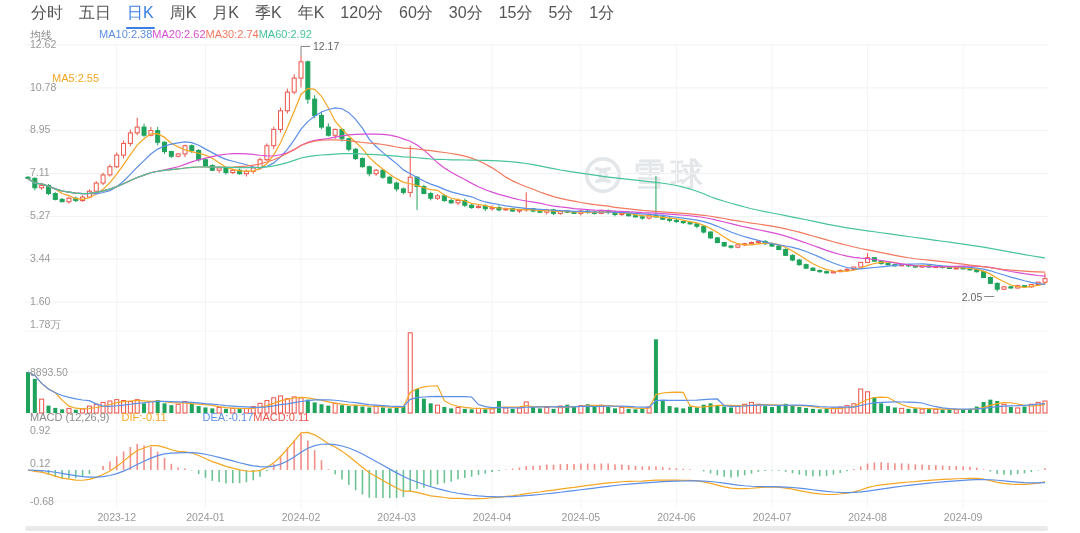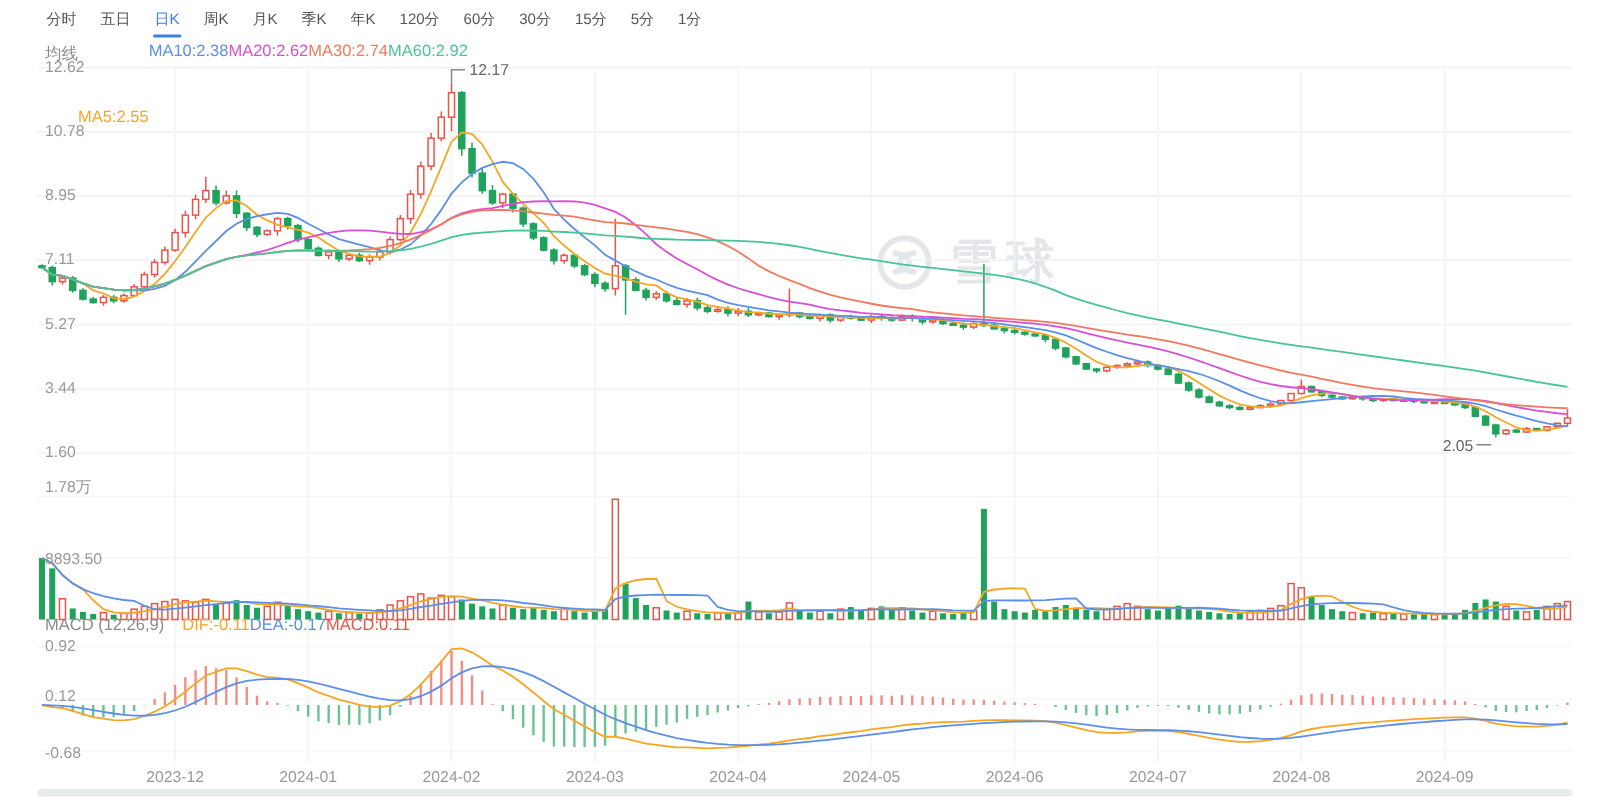--- a/index.html
+++ b/index.html
@@ -1,21 +1,21 @@
 <!DOCTYPE html>
 <html><head>
 <meta charset="utf-8">
 <style>
   html,body{margin:0;padding:0;background:#fff;}
   body{font-family:"Liberation Sans",sans-serif;}
   .app{position:relative;width:1080px;height:533px;background:#fff;overflow:hidden;}
   .watermark{position:absolute;left:583px;top:153px;display:flex;align-items:center;gap:10px;z-index:0;}
   .watermark-text{font-size:32px;font-weight:bold;letter-spacing:6px;color:#e3e7ea;}
   svg.chart{position:absolute;left:0;top:0;z-index:1;}
-  .toolbar{position:absolute;left:30px;top:0;height:26px;display:flex;align-items:center;gap:14px;z-index:2;font-size:10px;color:#555;}
+  .toolbar{position:absolute;left:30px;top:0;height:26px;display:flex;align-items:center;gap:14px;z-index:2;font-size:16px;color:#555;}
   .tab{cursor:pointer;position:relative;padding:4px 1px;}
   .tab.active{color:#3b7fe4;}
   .tab.active::after{content:"";position:absolute;left:0;right:0;bottom:-1px;height:2px;background:#3b7fe4;border-radius:1px;}
   .legend{position:absolute;left:30px;display:flex;font-size:11px;white-space:nowrap;z-index:2;}
   .legend .t{color:#8a8a8a;}
   .main-legend{top:28px;}
   .vol-legend{top:305px;}
   .macd-legend{top:411px;}
 </style>
 </head>
@@ -727,16 +727,16 @@
       <span class="t">均线</span>
       <span style="color: rgb(245, 166, 35); margin-top: 44px;">MA5:2.55</span>
       <span style="color: rgb(92, 143, 232); text-align: right;">MA10:2.38</span>
       <span style="color: rgb(217, 79, 212);">MA20:2.62</span>
       <span style="color: rgb(242, 121, 94);">MA30:2.74</span>
       <span style="color: rgb(73, 196, 154);">MA60:2.92</span>
     </div>
   <div class="legend macd-legend" id="macd-legend">
       <span class="t">MACD (12,26,9)</span>
       <span style="color: rgb(245, 166, 35); margin-left: 12px;">DIF:-0.11</span>
-      <span style="color: rgb(92, 143, 232);">DEA:-0.17</span>
+      <span style="color: rgb(92, 143, 232); margin-left: 36px;">DEA:-0.17</span>
       <span style="color: rgb(235, 83, 73);">MACD:0.11</span>
     </div>
 </div>
 
 </body></html>

